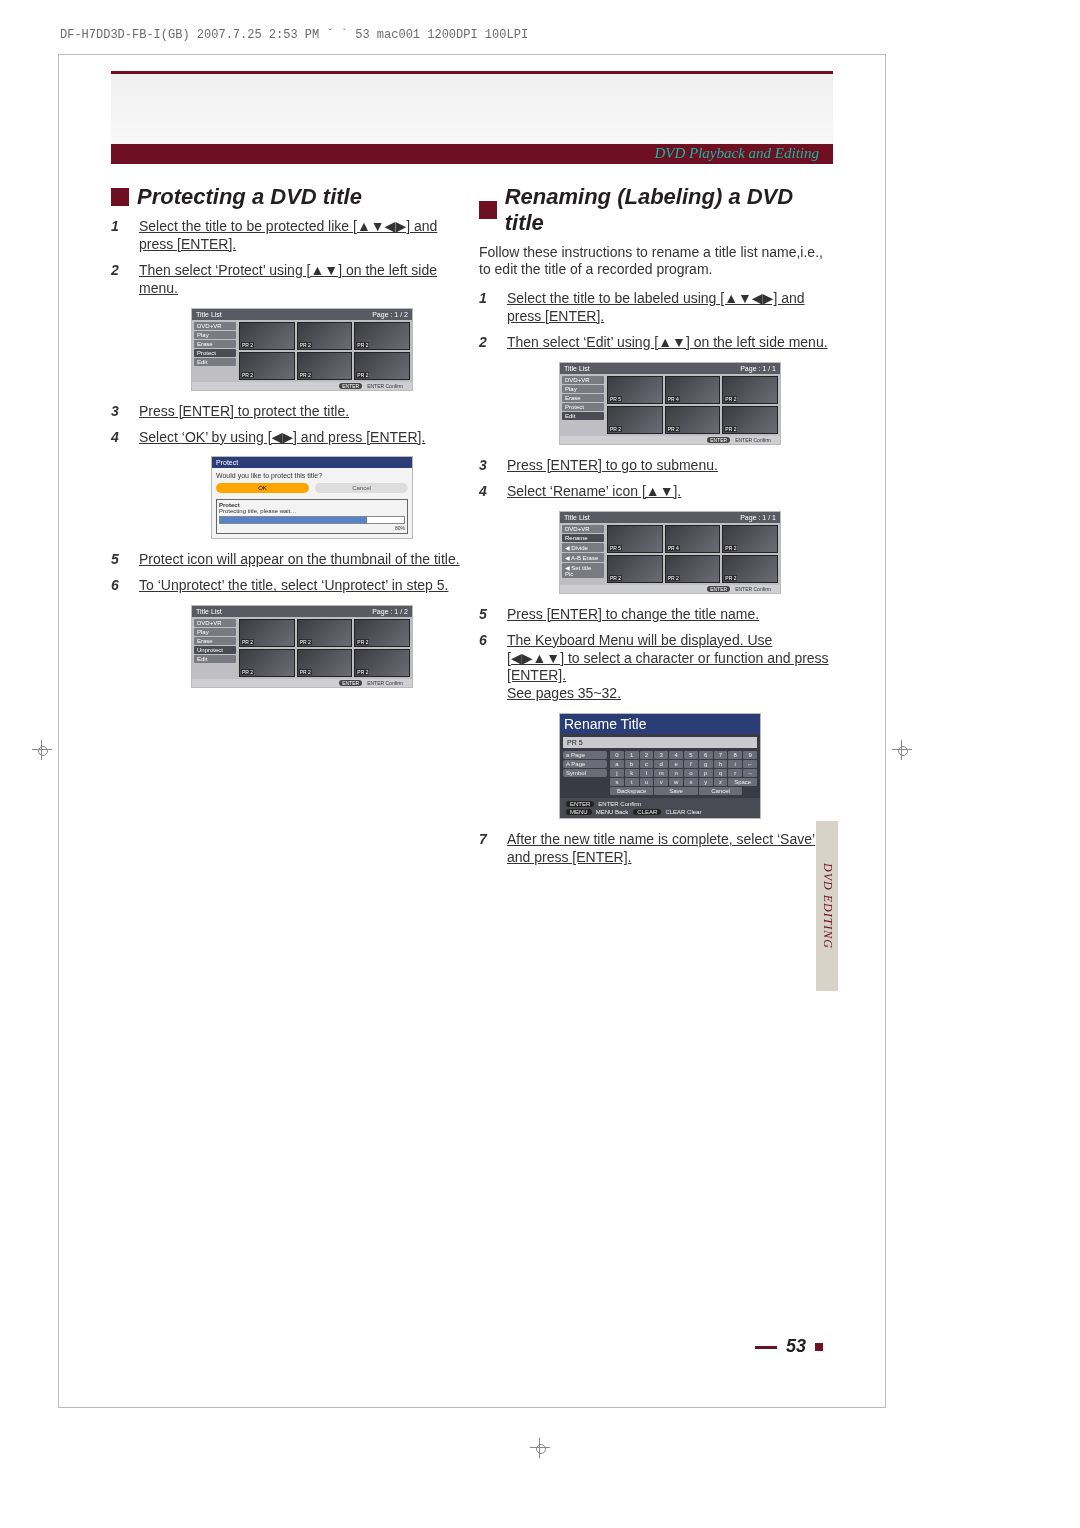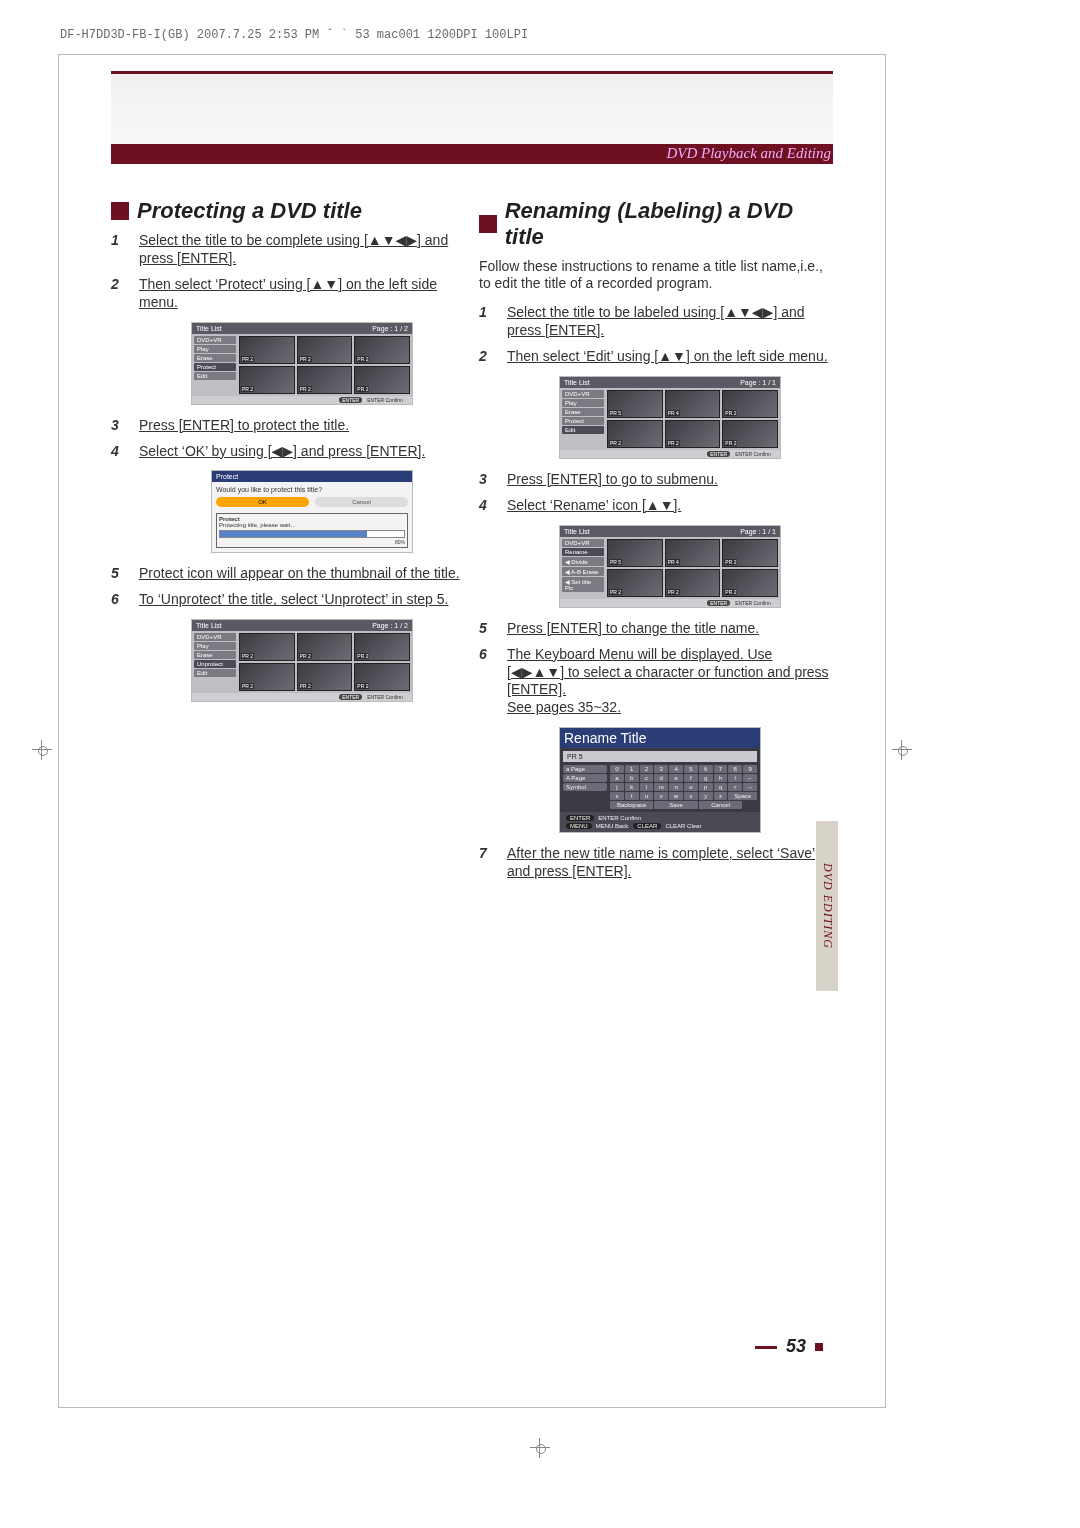--- a/index.html
+++ b/index.html
@@ -60,31 +60,31 @@
     border-top: 3px solid #6e1021;
   }
   .brand-bar .strip {
     position: absolute;
     left: 0; right: 0; bottom: 0;
     height: 20px;
     background: #6e1021;
   }
   .brand-bar .section-title {
     position: absolute;
-    right: 2px;
+    right: 14px;
     bottom: 2px;
-    color: #f0abfc;
+    color: #14b8a6;
     font-style: italic;
     font-family: Georgia, serif;
     font-size: 15px;
   }
   .columns {
     display: flex;
     gap: 14px;
-    margin-top: 34px;
+    margin-top: 20px;
   }
   .col {
     width: 50%;
   }
   .h2 {
     font-size: 22px;
     font-weight: bold;
     font-style: italic;
     color: #231f20;
     margin: 0 0 8px 0;
@@ -288,21 +288,21 @@
 
         <div class="col">
           <h2 class="h2">
               <span class="sq"></span>
               <span>Protecting a DVD title</span>
             </h2>
 
           <ol class="steps">
             <li>
                 <span class="num">1</span>
-                <span class="txt">Select the title to be complete using [▲▼◀▶] and press [ENTER].</span>
+                <span class="txt">Select the title to be protected like [▲▼◀▶] and press [ENTER].</span>
               </li>
             <li>
                 <span class="num">2</span>
                 <span class="txt">Then select ‘Protect’ using [▲▼] on the left side menu.</span>
               </li>
           </ol>
 
           <div class="screenshot">
             <div class="scr-frame">
               <div class="scr-title">

